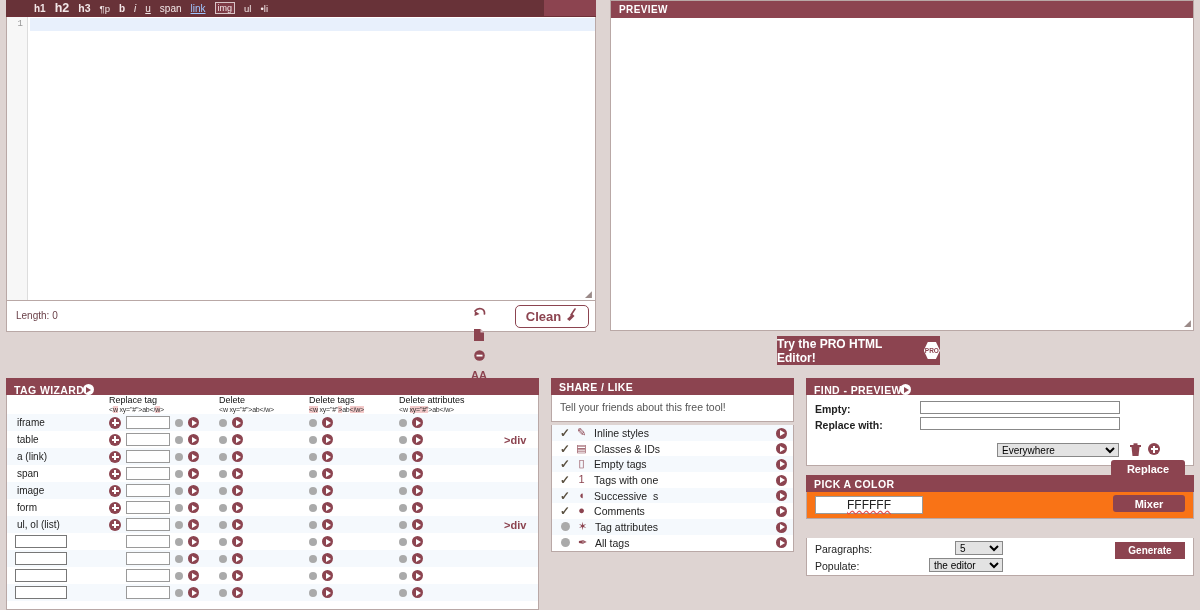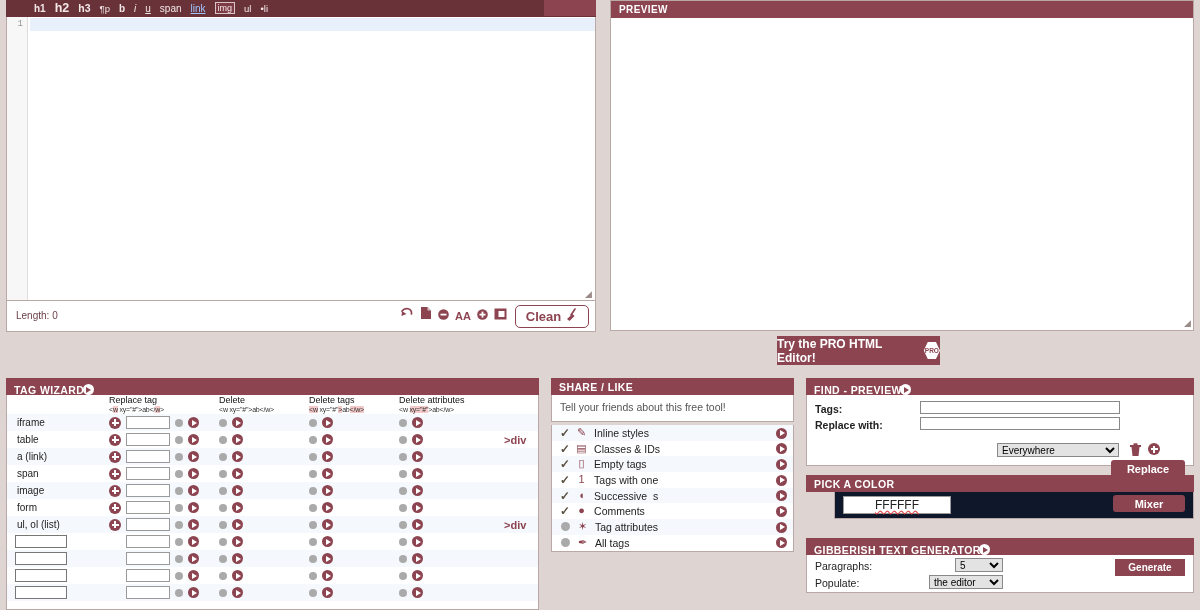--- a/index.html
+++ b/index.html
@@ -53,22 +53,22 @@
     font-family:"Liberation Mono",monospace;}
   #code{position:absolute;left:21px;top:0;right:0;height:100%;}
   #code .activeline{height:13px;background:#e8f0fc;margin:1px 0 0 2px;}
   #resize-grip{position:absolute;right:1px;bottom:1px;width:9px;height:9px;
     color:#9a8a88;font-size:9px;line-height:8px;}
   #status{
     background:#fff;border:1px solid #b9a8a6;border-top:none;height:30px;
     position:relative;
   }
   #length{position:absolute;left:9px;top:9px;color:#6b4149;font-size:10px;}
-  #status-icons{position:absolute;right:88px;top:5px;display:flex;
-    align-items:flex-end;gap:6px;}
+  #status-icons{position:absolute;right:108px;top:5px;display:flex;
+    align-items:center;gap:6px;flex-direction:column;}
   #clean-btn{
     position:absolute;right:6px;top:4px;width:72px;height:21px;
     border:1px solid #8c4450;border-radius:5px;background:#fff;
     color:#8c4450;font-size:13px;font-weight:bold;
     display:flex;align-items:center;justify-content:center;gap:4px;cursor:pointer;
   }
   
   #preview{position:absolute;left:610px;top:0;width:584px;height:331px;
     background:#fff;border:1px solid #b9a8a6;box-sizing:border-box;}
   #preview .ph{background:#8c4450;color:#fff;font-weight:bold;font-size:10px;
@@ -152,22 +152,22 @@
   .fr-lbl{position:absolute;left:8px;font-size:10.5px;font-weight:bold;color:#222;}
   .fr-in{position:absolute;left:113px;width:200px;height:13px;border:1px solid #888;
     background:#fff;font-size:10px;box-sizing:border-box;padding:0 2px;}
   #fr-select{position:absolute;left:190px;top:48px;width:122px;height:14px;
     font-size:10px;border:1px solid #888;background:#e3e3e3;box-sizing:border-box;}
   #replace-btn{position:absolute;right:8px;top:65px;width:74px;height:17px;
     background:#8c4450;color:#fff;font-size:11px;font-weight:bold;border-radius:3px;
     display:flex;align-items:center;justify-content:center;cursor:pointer;}
   
   #pickcolor{position:absolute;left:806px;top:475px;width:388px;height:44px;}
-  #pickcolor .body{background:#0f172a;border:1px solid #b9a8a6;border-top:none;height:27px;
-    box-sizing:border-box;position:relative;margin-left:28px;}
+  #pickcolor .body{background:#f97316;border:1px solid #b9a8a6;border-top:none;height:27px;
+    box-sizing:border-box;position:relative;}
   #color-in{position:absolute;left:8px;top:4px;width:108px;height:18px;
     border:1px solid #9a9a9a;background:#fff;box-sizing:border-box;
     text-align:center;font-size:12px;color:#222;line-height:17px;
     text-decoration:underline;text-decoration-style:wavy;text-decoration-color:#e04b4b;}
   #mixer-btn{position:absolute;right:8px;top:3px;width:72px;height:17px;
     background:#8c4450;color:#fff;font-size:11px;font-weight:bold;border-radius:3px;
     display:flex;align-items:center;justify-content:center;cursor:pointer;}
   
   #gibberish{position:absolute;left:806px;top:538px;width:388px;height:55px;}
   #gibberish .body{background:#fff;border:1px solid #b9a8a6;border-top:none;height:38px;
@@ -692,21 +692,21 @@
       </div>
     </div>
 </div>
 
 <div id="findrep">
   <div class="panel-head">
     <span class="hd-txt">FIND - PREVIEW</span>
     <span class="go-ico play white"></span>
   </div>
   <div class="body">
-    <span class="fr-lbl" style="top:8px">Tags:</span>
+    <span class="fr-lbl" style="top:8px">Empty:</span>
     <input class="fr-in" style="top: 6px;" value="">
     <span class="fr-lbl" style="top:24px">Replace with:</span>
     <input class="fr-in" style="top: 22px;" value="">
     <select id="fr-select"><option>Everywhere</option></select>
     <span style="position:absolute;left:322px;top:48px">
       <svg width="13" height="14" viewBox="0 0 13 14">
           <rect x="1" y="2" width="11" height="2" fill="#8c4450"></rect>
           <path d="M2.5 4 H10.5 L9.5 13 H3.5 Z" fill="#8c4450"></path>
           <rect x="4.5" y="0.3" width="4" height="2" fill="#8c4450"></rect>
         </svg>
@@ -720,24 +720,20 @@
   <div class="panel-head">
     <span class="hd-txt">PICK A COLOR</span>
   </div>
   <div class="body">
     <div id="color-in">FFFFFF</div>
     <div id="mixer-btn">Mixer</div>
   </div>
 </div>
 
 <div id="gibberish">
-  <div class="panel-head">
-    <span class="hd-txt">GIBBERISH TEXT GENERATOR</span>
-    <span class="go-ico play white"></span>
-  </div>
   <div class="body">
     <span class="gb-lbl" style="top:5px">Paragraphs:</span>
     <select class="gb-sel" id="gb-paras" style="left:148px;top:3px;width:48px"><option>1</option><option>2</option><option>3</option><option>4</option><option selected="">5</option></select>
     <span class="gb-lbl" style="top:22px">Populate:</span>
     <select class="gb-sel" id="gb-pop" style="left:122px;top:20px;width:74px"><option>the editor</option></select>
     <div id="gen-btn">Generate</div>
   </div>
 </div>
 
 </body></html>

